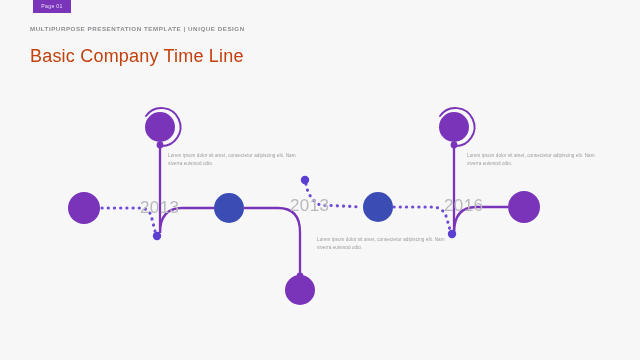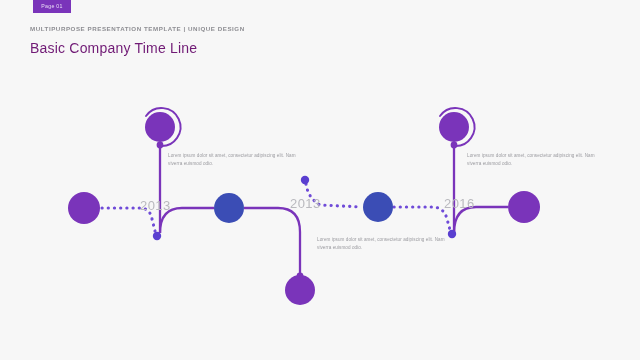--- a/index.html
+++ b/index.html
@@ -51,23 +51,23 @@
   }
   #eyebrow {
     font-size: 6.2px;
     letter-spacing: 0.55px;
     color: #8e8e93;
     font-weight: bold;
     white-space: nowrap;
     line-height: 1;
   }
   #page-title {
-    margin-top: 9px;
-    font-size: 14px;
-    color: #701a75;
+    margin-top: 15px;
+    font-size: 18px;
+    color: #c2410c;
     font-weight: normal;
     letter-spacing: 0.2px;
     line-height: 1.1;
     white-space: nowrap;
   }
 
   
   #timeline-svg {
     position: absolute;
     left: 0;
@@ -85,21 +85,21 @@
     width: 132px;
     letter-spacing: 0.08px;
   }
   #note-1 { left: 168px; top: 152px; }
   #note-2 { left: 317px; top: 236px; }
   #note-3 { left: 467px; top: 152px; }
 
   
   .year {
     position: absolute;
-    font-size: 13px;
+    font-size: 17px;
     color: #b9b9be;
     letter-spacing: 0.4px;
     line-height: 1;
     white-space: nowrap;
   }
   #year-1 { left: 140px; top: 199px; }
   #year-2 { left: 290px; top: 197px; }
   #year-3 { left: 444px; top: 197px; }
 </style>
 </head>

